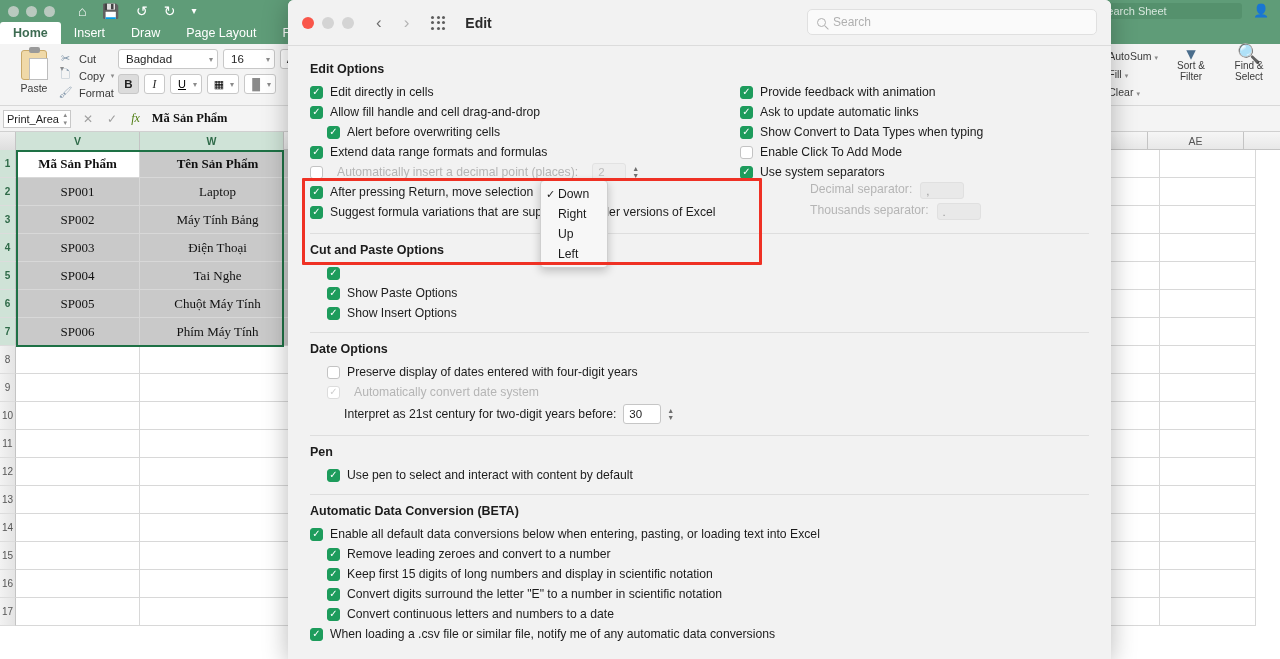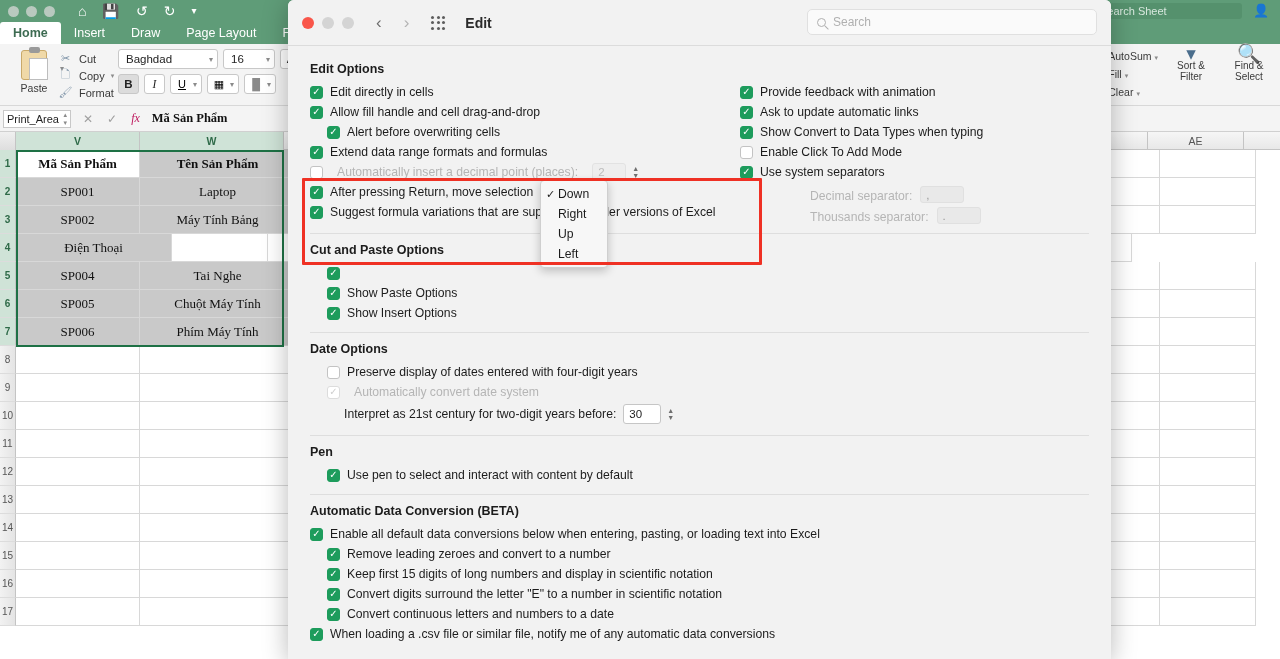--- a/index.html
+++ b/index.html
@@ -99,21 +99,21 @@
   .formula-bar {
     position: absolute; top: 106px; left: 0; width: 1280px; height: 26px;
     background: #f4f4f4; border-bottom: 1px solid #d0d0d0; display: flex; align-items: center;
   }
   .namebox {
     width: 68px; height: 18px; margin-left: 3px; background: #fff;
     border: 1px solid #c8c8c8; font-size: 11px; color: #222;
     display: flex; align-items: center; padding: 0 3px; justify-content: space-between;
   }
   .fb-icons { display: flex; gap: 14px; padding: 0 12px; color: #a0a0a0; font-size: 12px; align-items: center; }
-  .fx { font-style: italic; font-family: "Liberation Serif", serif; color: #be185d; }
+  .fx { font-style: italic; font-family: "Liberation Serif", serif; color: #4d7c0f; }
   .fb-content { font-size: 12.5px; font-family: "Liberation Serif", serif; color: #111; font-weight: bold; }
 
   
   .grid { position: absolute; top: 132px; left: 0; width: 1280px; height: 527px; background: #fff; }
   .colhead {
     position: absolute; top: 0; left: 0; width: 1280px; height: 18px;
     background: linear-gradient(#f6f6f6,#e8e8e8); border-bottom: 1px solid #c4c4c4;
   }
   .corner { position: absolute; left: 0; top: 0; width: 16px; height: 18px; background: linear-gradient(#f0f0f0,#dedede); border-right: 1px solid #c4c4c4; }
   .ch {
@@ -191,21 +191,21 @@
   .col-r { width: 350px; }
 
   .inline-field { display: flex; align-items: center; gap: 6px; }
   .numbox {
     width: 34px; height: 18px; background: #ffffff; border: 1px solid #c6c6c6;
     border-radius: 3px; font-size: 11.5px; color: #1c1c1c;
     display: flex; align-items: center; padding: 0 5px;
   }
   .numbox.dimbox { background: #eeeeee; border-color: #e2e2e2; color: #bdbdbd; }
   .stepper { display: flex; flex-direction: column; font-size: 7px; color: #6f6f6f; line-height: 7px; }
-  .sep-row { display: flex; align-items: flex-end; gap: 8px; height: 21px; font-size: 12.2px; color: #b5b5b5; padding-left: 70px; }
+  .sep-row { display: flex; align-items: flex-start; gap: 8px; height: 21px; font-size: 12.2px; color: #b5b5b5; padding-left: 70px; }
   .sepbox {
     width: 44px; height: 17px; background: #e9e9e9; border: 1px solid #e0e0e0;
     border-radius: 3px; font-size: 11.5px; color: #9a9a9a; padding: 0 5px;
     display: flex; align-items: center;
   }
   .divider { height: 1px; background: #dedede; margin: 9px 0 9px 0; }
 
   .popmenu {
     position: absolute; left: 540px; top: 180px; width: 68px;
     background: #f7f7f7; border: 1px solid #cfcfcf; border-radius: 4px;
@@ -416,20 +416,21 @@
           <div class="cell blank"></div>
           <div class="cell blank"></div>
           <div class="cell blank"></div>
           <div class="cell blank"></div>
           <div class="cell blank"></div>
           <div class="cell blank"></div>
           <div class="cell blank"></div>
           <div class="cell blank"></div>
         </div>
         <div class="crow">
+          <div class="cell v shaded">SP003</div>
           <div class="cell w shaded">Điện Thoại</div>
           <div class="cell blank"></div>
           <div class="cell blank"></div>
           <div class="cell blank"></div>
           <div class="cell blank"></div>
           <div class="cell blank"></div>
           <div class="cell blank"></div>
           <div class="cell blank"></div>
           <div class="cell blank"></div>
           <div class="cell blank"></div>

